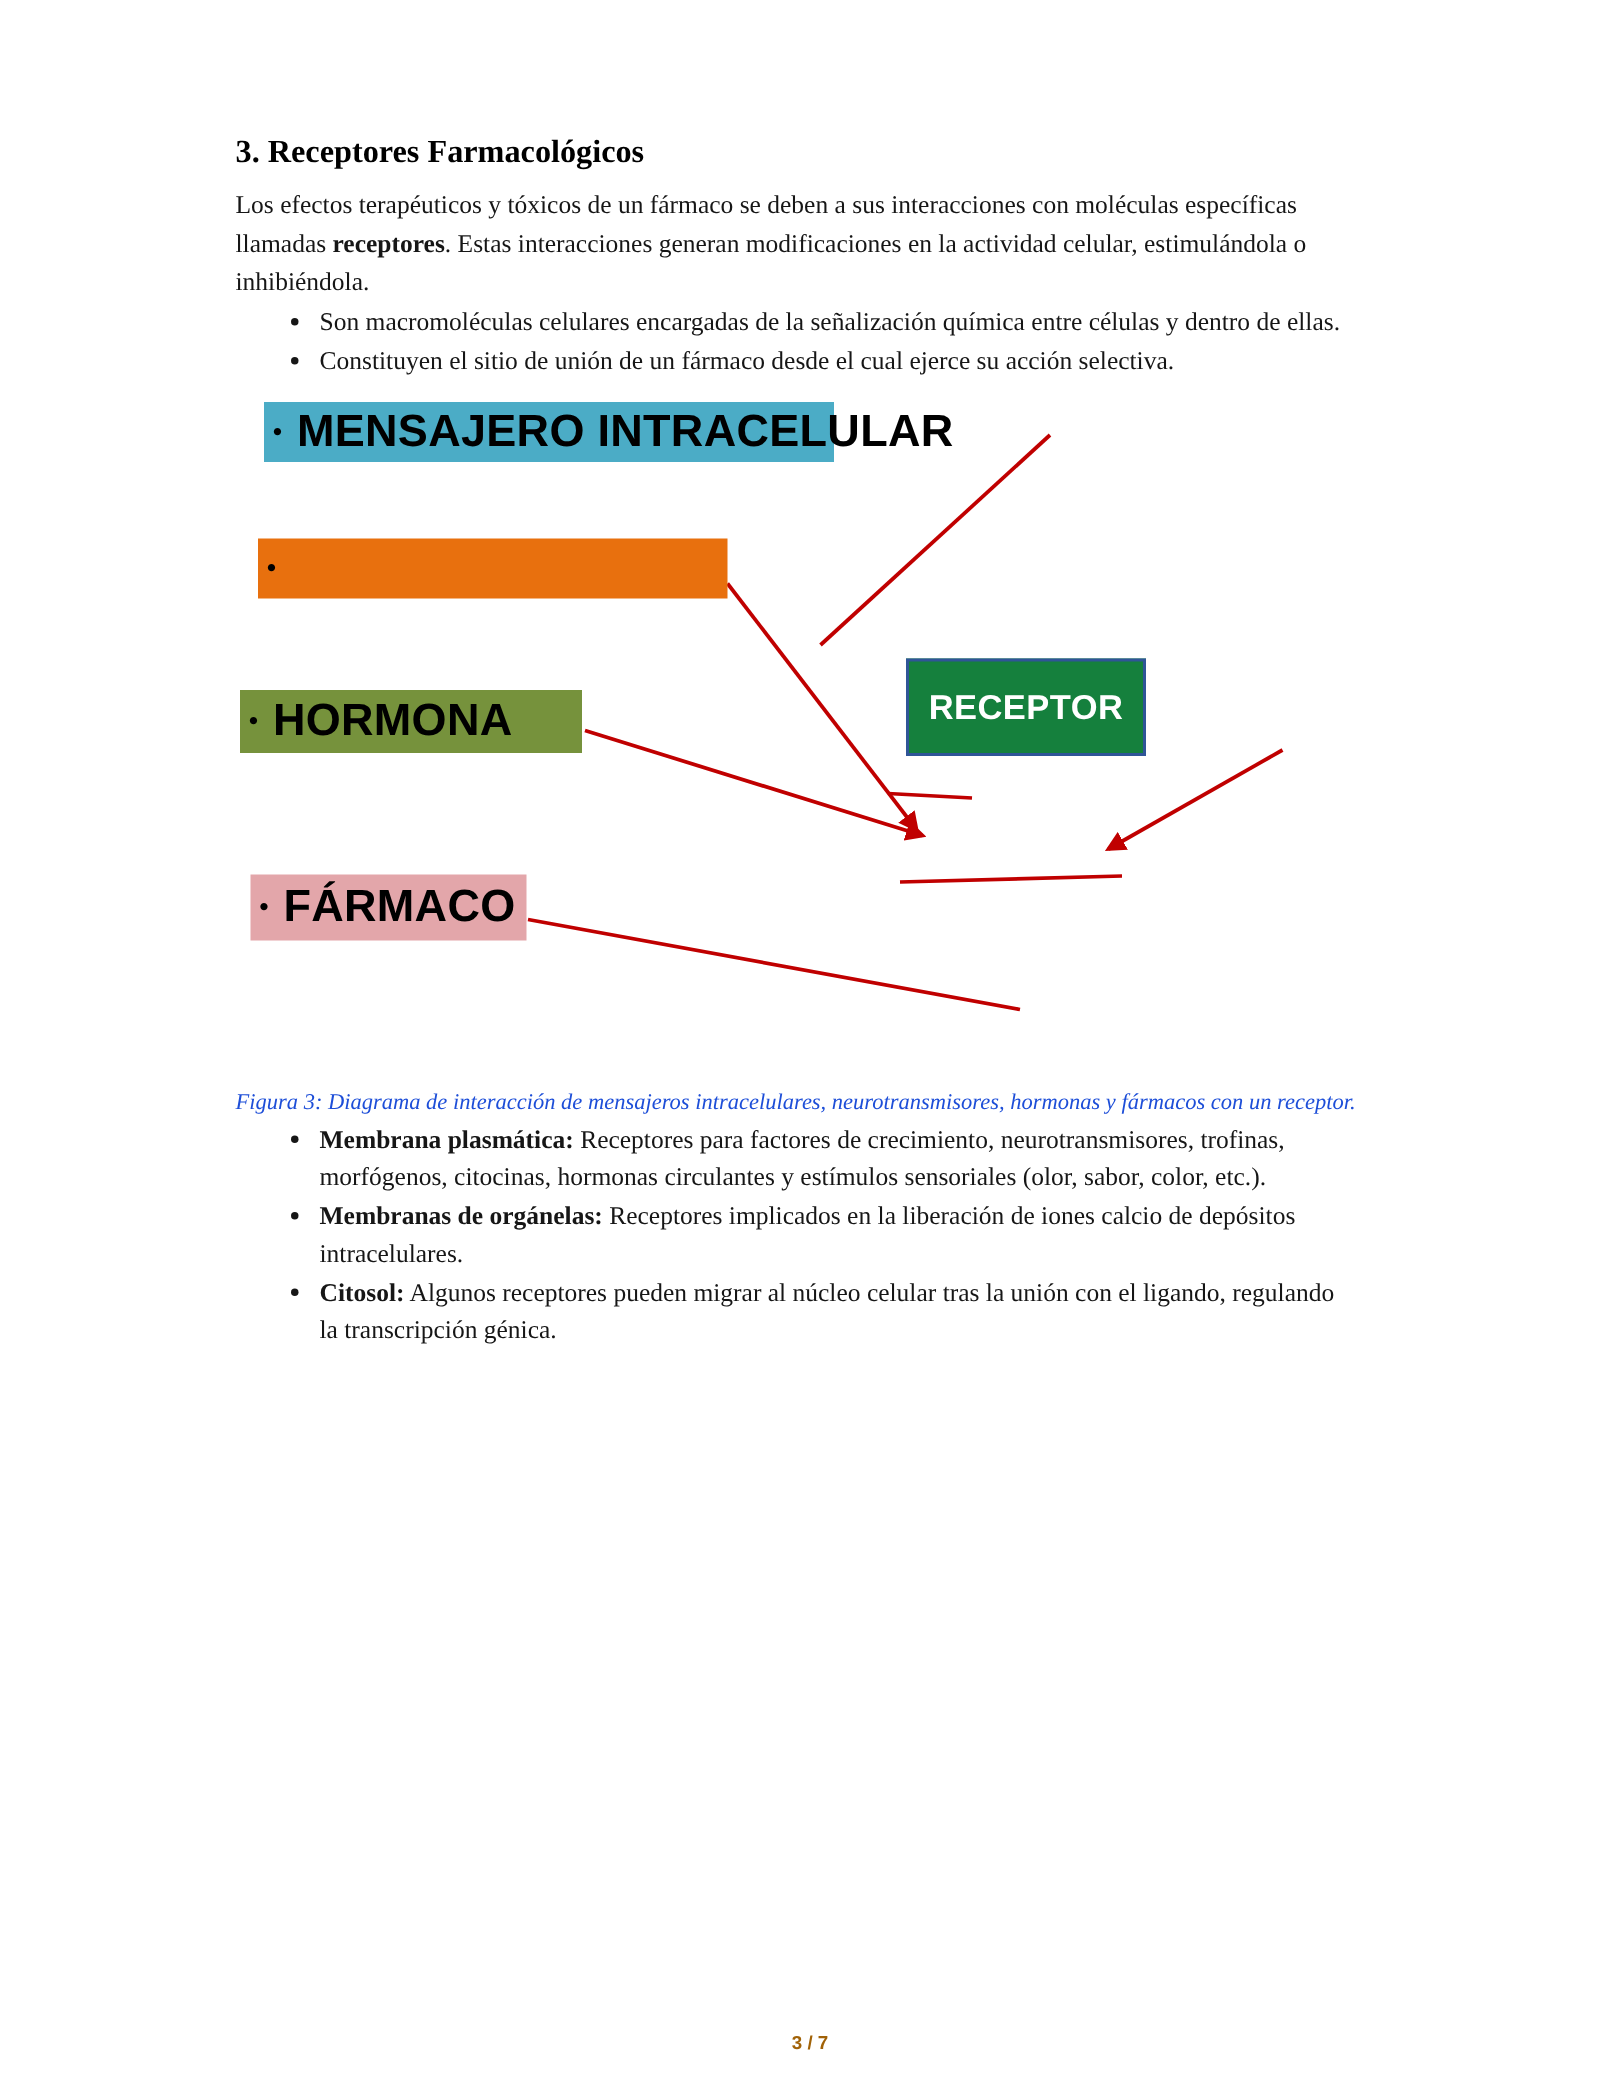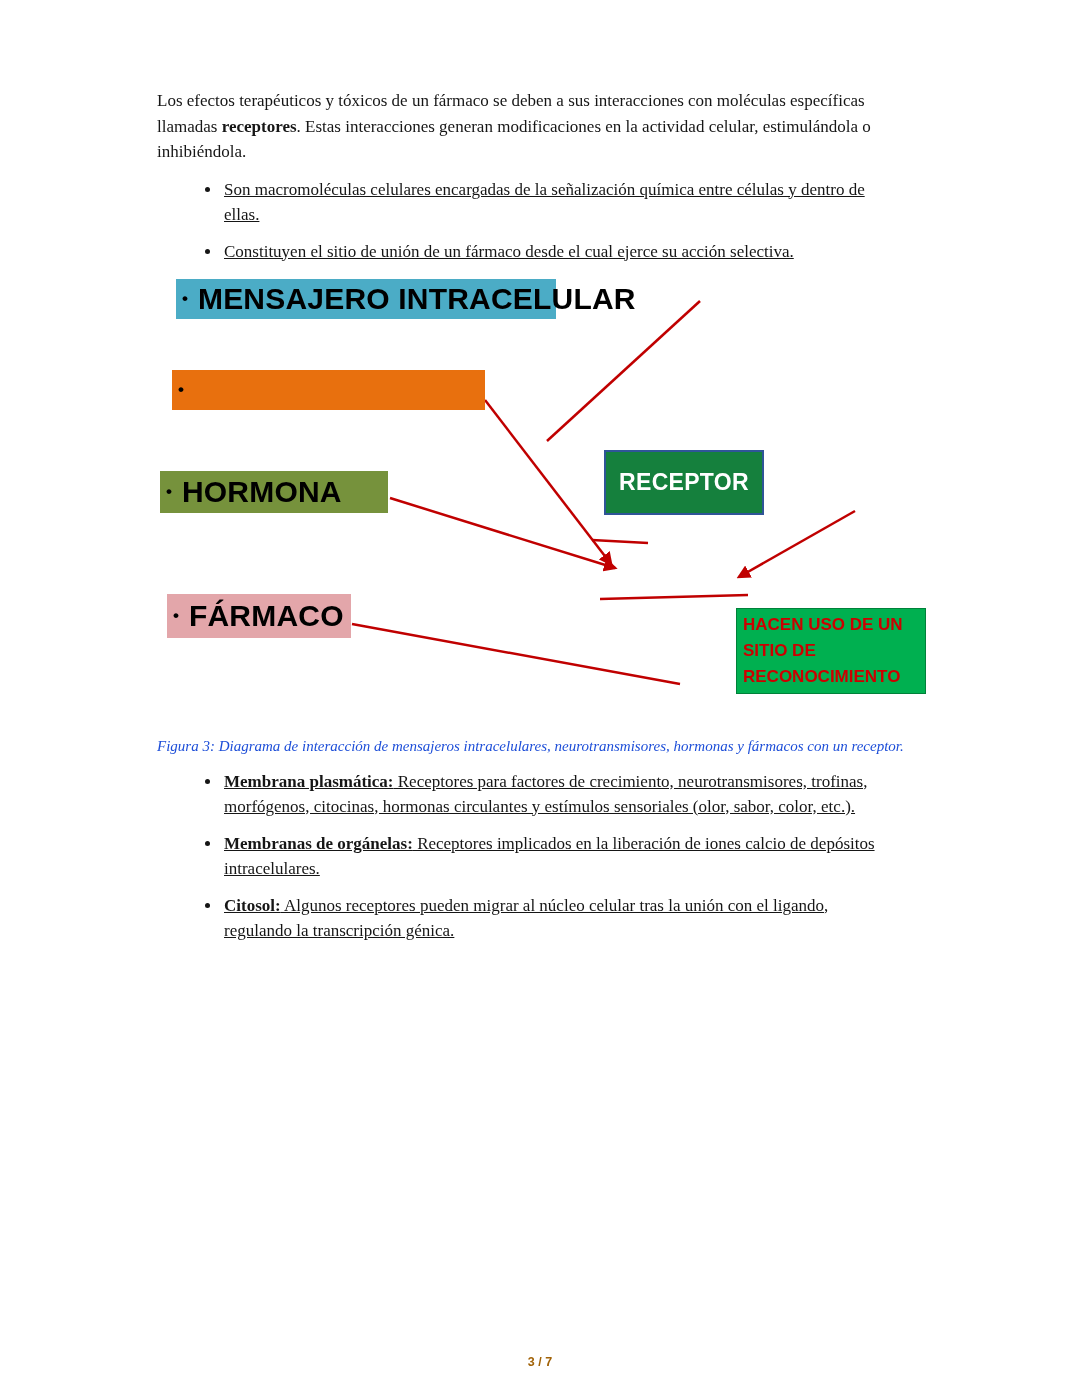--- a/index.html
+++ b/index.html
@@ -32,21 +32,21 @@
     line-height: 24px;
     font-weight: bold;
     color: #000;
   }
   ul.bullets {
     margin: 0;
     padding: 0 0 0 53px;
     font-size: 17px;
     line-height: 25px;
   }
-  ul.bullets li { margin: 12px; padding-left: 2px; text-decoration: underline; }
+  ul.bullets li { margin: 1px; padding-left: 2px; }
   
   .diagram {
     position: relative;
     width: 770px;
     height: 422px;
     margin-top: 14px;
   }
   .arrows { position: absolute; left: 0; top: 0; width: 770px; height: 422px; }
   .dbox {
     position: absolute;
@@ -96,20 +96,21 @@
     font-size: 12.5px;
     font-weight: bold;
     color: #a16207;
   }
 </style>
 </head>
 <body>
 
 <div class="page">
 
+  <h1 class="title">3. Receptores Farmacológicos</h1>
 
   <p class="body-text"><span>Los efectos terapéuticos y tóxicos de un fármaco se deben a sus interacciones con moléculas específicas llamadas </span><strong>receptores</strong><span>. Estas interacciones generan modificaciones en la actividad celular, estimulándola o inhibiéndola.</span></p>
 
 
   <ul class="bullets">
     <li>Son macromoléculas celulares encargadas de la señalización química entre células y dentro de ellas.</li>
     <li>Constituyen el sitio de unión de un fármaco desde el cual ejerce su acción selectiva.</li>
   </ul>
 
   <div class="diagram">
@@ -143,25 +144,20 @@
       <span class="dlabel">HORMONA</span>
     </div>
 
     <div class="dbox box-farmaco">
       <span class="dot">•</span>
       <span class="dlabel">FÁRMACO</span>
     </div>
 
     <div class="dbox box-receptor">RECEPTOR</div>
 
-    <div class="dbox box-recognition">
-      <div>HACEN USO DE UN</div>
-      <div>SITIO DE</div>
-      <div>RECONOCIMIENTO</div>
-    </div>
 
   </div>
 
   <p class="caption">Figura 3: Diagrama de interacción de mensajeros intracelulares, neurotransmisores, hormonas y fármacos con un receptor.</p>
 
 
   <ul class="bullets">
     <li><strong>Membrana plasmática:</strong><span> Receptores para factores de crecimiento, neurotransmisores, trofinas, morfógenos, citocinas, hormonas circulantes y estímulos sensoriales (olor, sabor, color, etc.).</span></li>
     <li><strong>Membranas de orgánelas:</strong><span> Receptores implicados en la liberación de iones calcio de depósitos intracelulares.</span></li>
     <li><strong>Citosol:</strong><span> Algunos receptores pueden migrar al núcleo celular tras la unión con el ligando, regulando la transcripción génica.</span></li>

